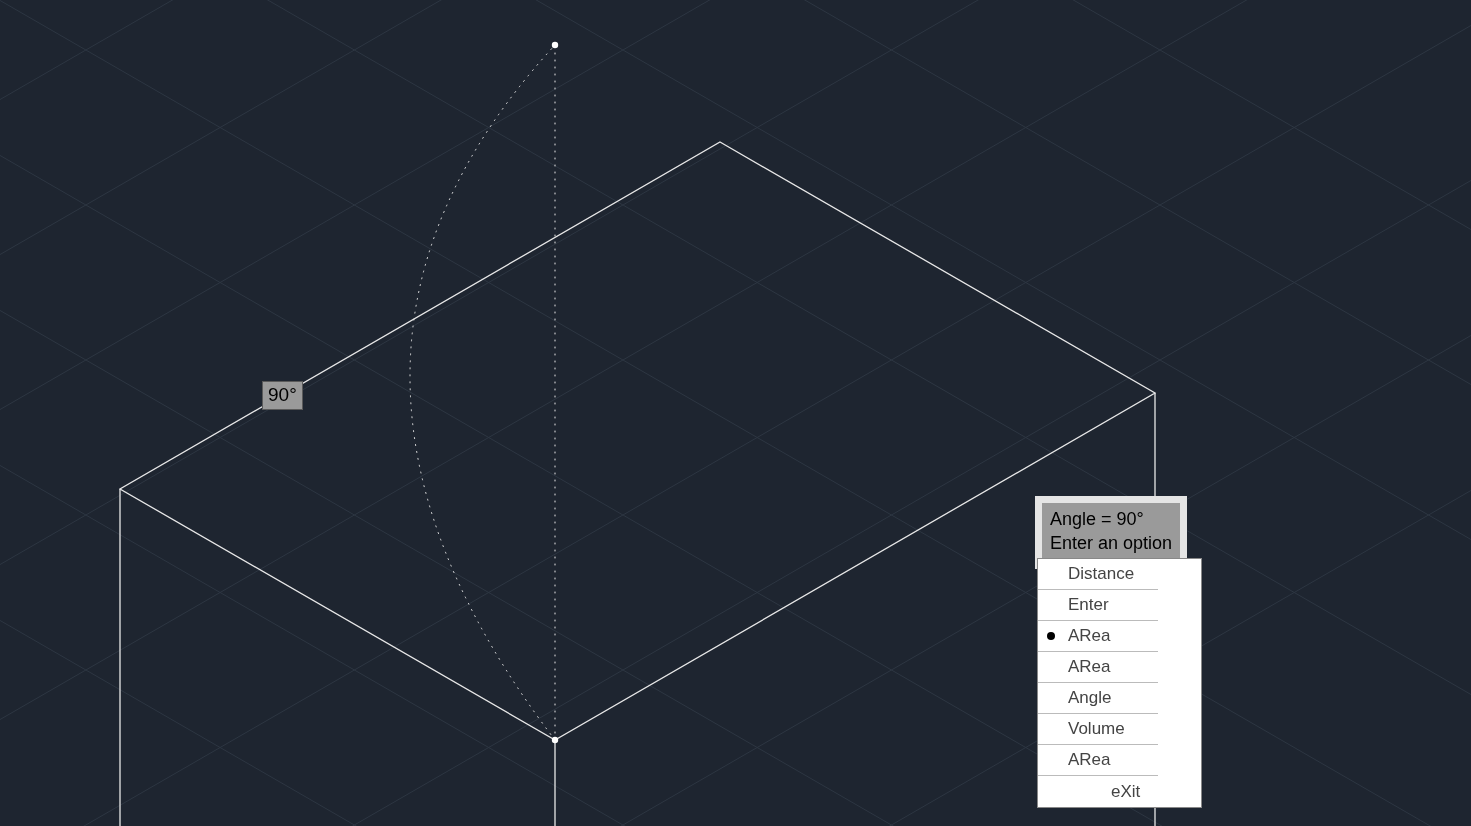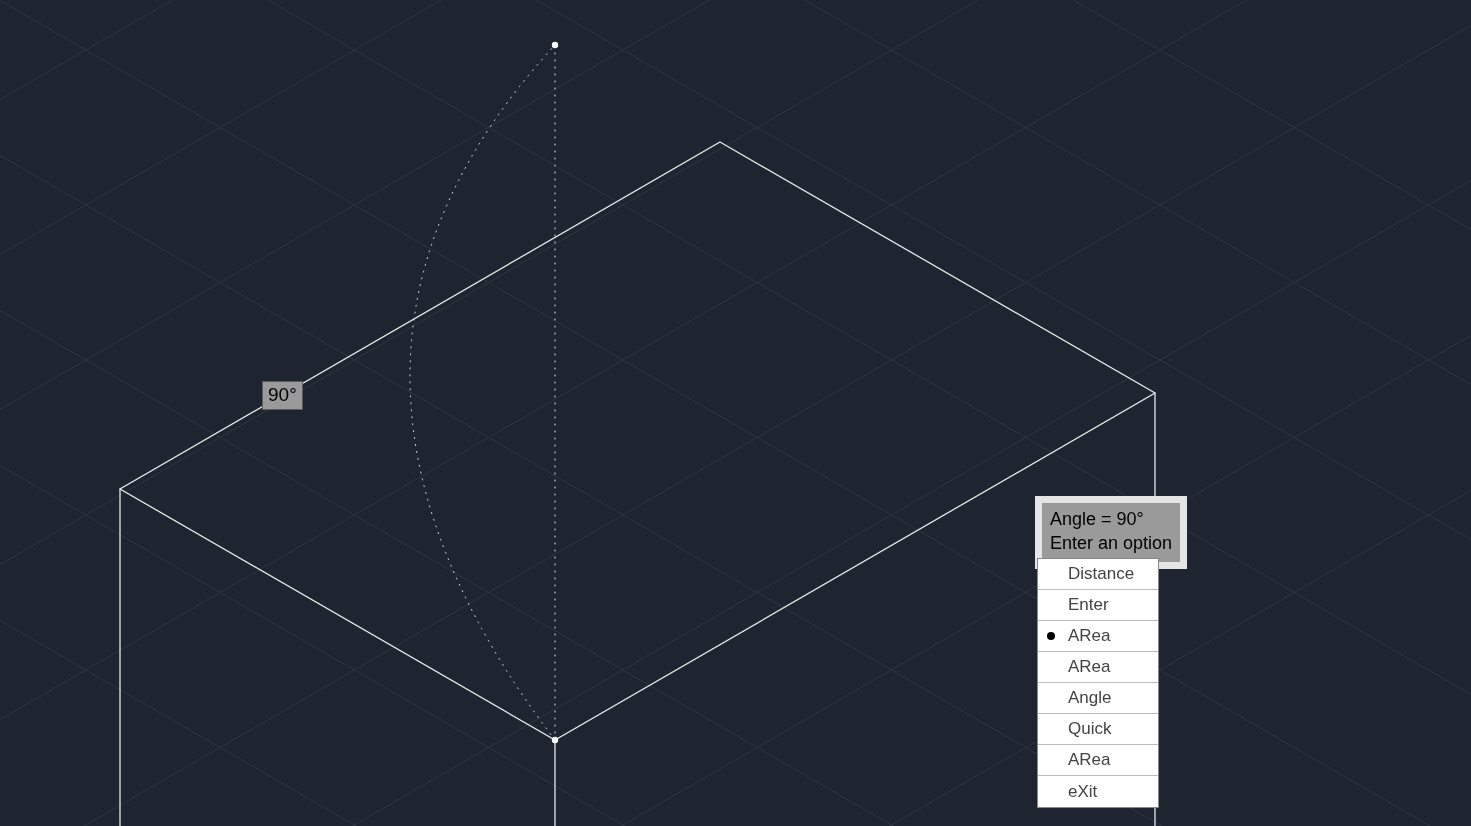--- a/index.html
+++ b/index.html
@@ -48,21 +48,21 @@
   .option-item {
     display: flex;
     align-items: center;
     height: 31px;
     border-bottom: 1px solid #bbb;
     padding-left: 30px;
     position: relative;
     width: 120px;
     cursor: default;
   }
-  .option-item:last-child { border-bottom: none; }
+  .option-item:last-child { border-bottom: none; margin-left: 43px; }
   .option-item .dot {
     position: absolute;
     left: 9px;
     top: 50%;
     transform: translateY(-50%);
     width: 8px;
     height: 8px;
     background: #000;
     border-radius: 50%;
   }
@@ -132,21 +132,21 @@
     <span class="dot"></span>
     <span>ARea</span>
   </div>
   <div class="option-item">
     <span>ARea</span>
   </div>
   <div class="option-item">
     <span>Angle</span>
   </div>
   <div class="option-item">
-    <span>Quick</span>
+    <span>Volume</span>
   </div>
   <div class="option-item">
     <span>ARea</span>
   </div>
   <div class="option-item">
     <span>eXit</span>
   </div>
 </div>
 
 </body></html>

